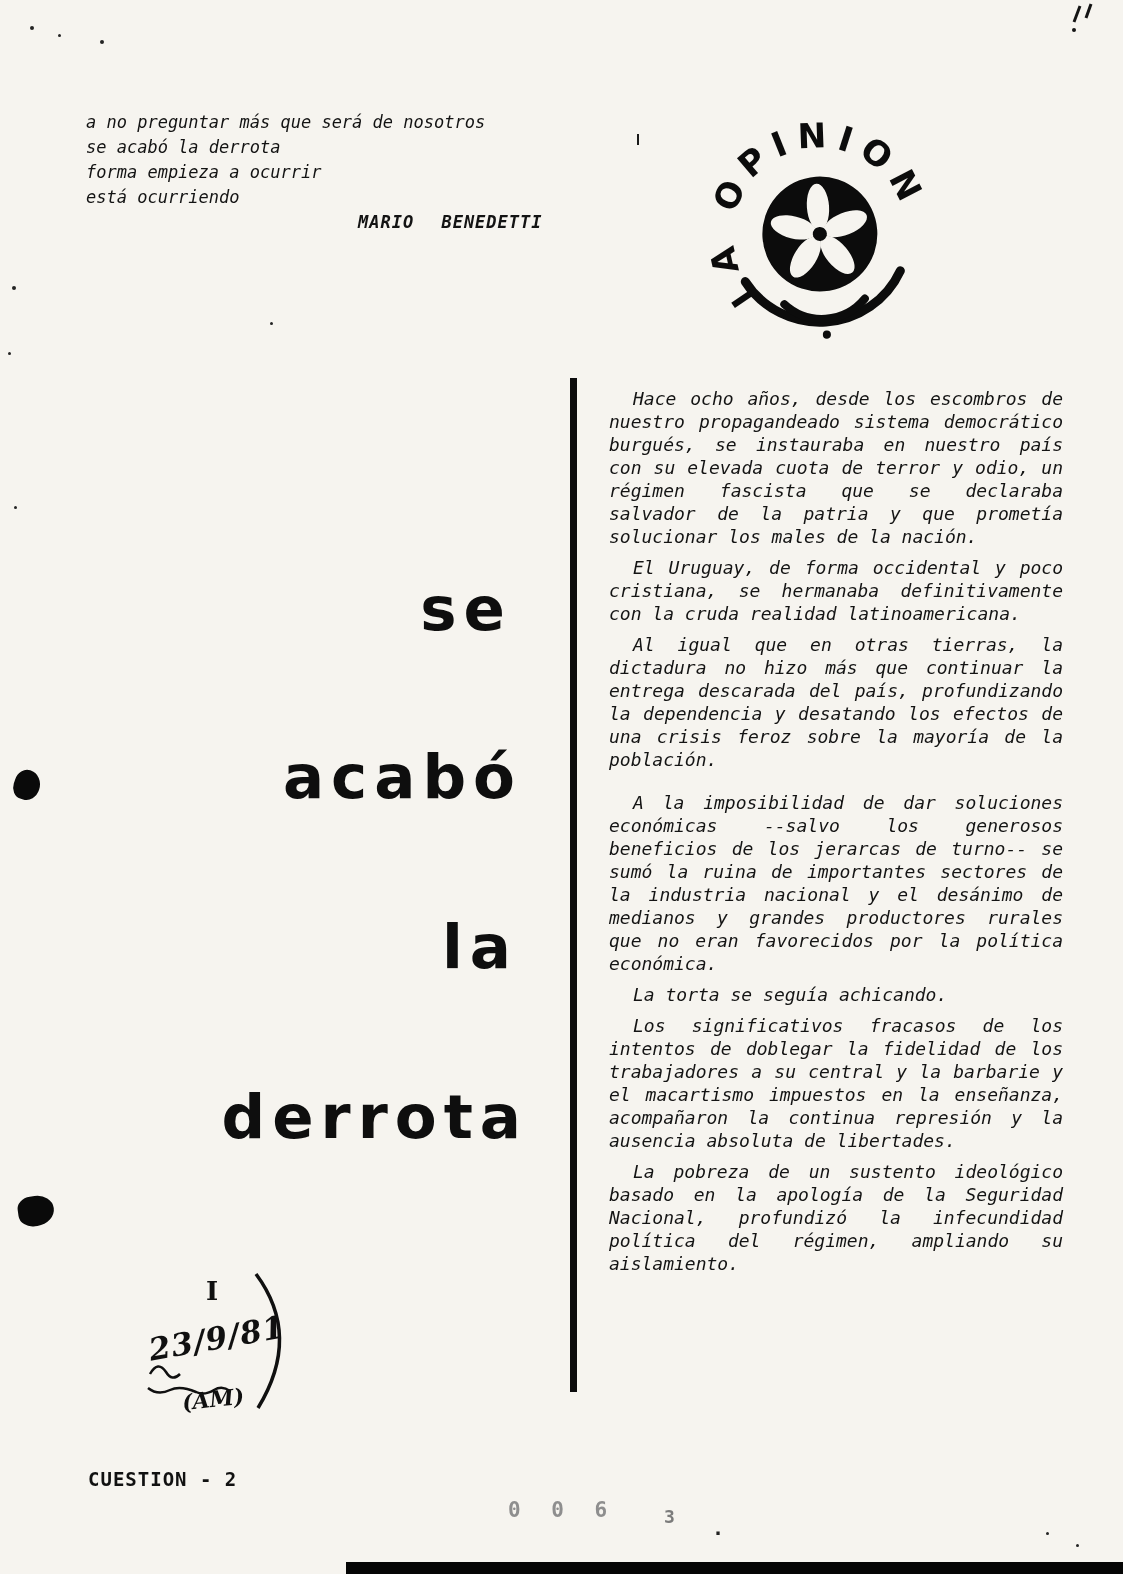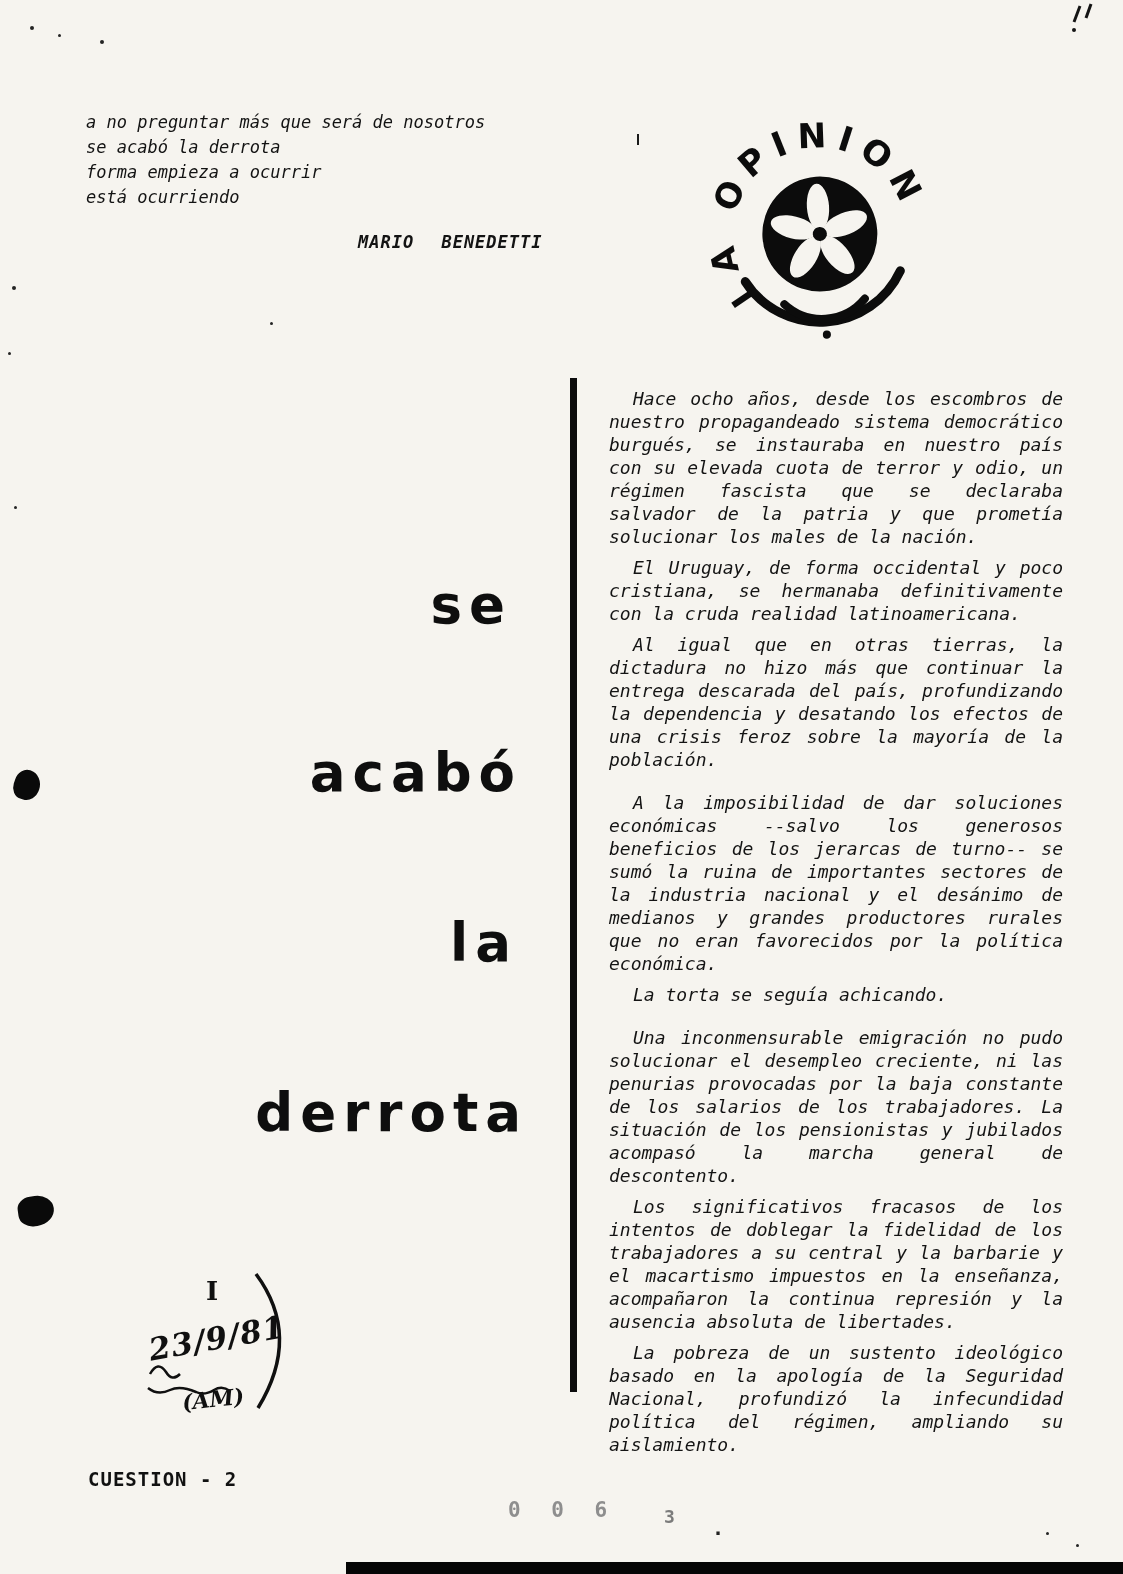--- a/index.html
+++ b/index.html
@@ -12,34 +12,34 @@
     overflow: hidden;
   }
 
   
   .poem {
     position: absolute; left: 86px; top: 110px;
     font-style: italic; font-size: 17px; line-height: 25px;
     white-space: nowrap; color: #131313;
   }
   .poem-author {
-    margin-top: 20px; margin-left: 272px;
+    margin-left: 272px;
     font-weight: bold; font-style: italic;
     word-spacing: 16px; letter-spacing: 1px;
   }
 
   
   .stamp { position: absolute; left: 704px; top: 120px; width: 232px; height: 232px; transform: rotate(-4deg); }
 
   
   .headline {
     position: absolute; left: 100px; top: 0; width: 428px; height: 1300px;
     font-family: "DejaVu Sans", sans-serif; font-weight: bold; color: #0e0e0e;
   }
-  .headline .word { position: absolute; font-size: 53px; letter-spacing: 7px; line-height: 1; }
+  .headline .word { position: absolute; font-size: 61px; letter-spacing: 7px; line-height: 1; }
   .word-se      { top: 578px; right: 16px; }
   .word-acabo   { top: 746px; right: 6px; margin-left: 10px; }
   .word-la      { top: 916px; right: 10px; }
   .word-derrota { top: 1086px; right: 0px; }
 
   
   .vrule { position: absolute; left: 570px; top: 378px; width: 7px; height: 1014px; background: #0c0c0c; }
 
   
   .article {
@@ -116,21 +116,20 @@
 </div>
 
 <div class="vrule"></div>
 
 <div class="article">
   <p>Hace ocho años, desde los escombros de nuestro propagandeado sistema democrático burgués, se instauraba en nuestro país con su elevada cuota de terror y odio, un régimen fascista que se declaraba salvador de la patria y que prometía solucionar los males de la nación.</p>
   <p>El Uruguay, de forma occidental y poco cristiana, se hermanaba definitivamente con la cruda realidad latinoamericana.</p>
   <p>Al igual que en otras tierras, la dictadura no hizo más que continuar la entrega descarada del país, profundizando la dependencia y desatando los efectos de una crisis feroz sobre la mayoría de la población.</p>
   <p class="gap">A la imposibilidad de dar soluciones económicas --salvo los generosos beneficios de los jerarcas de turno-- se sumó la ruina de importantes sectores de la industria nacional y el desánimo de medianos y grandes productores rurales que no eran favorecidos por la política económica.</p>
   <p>La torta se seguía achicando.</p>
-  <p class="gap">Una inconmensurable emigración no pudo solucionar el desempleo creciente, ni las penurias provocadas por la baja constante de los salarios de los trabajadores. La situación de los pensionistas y jubilados acompasó la marcha general de descontento.</p>
   <p>Los significativos fracasos de los intentos de doblegar la fidelidad de los trabajadores a su central y la barbarie y el macartismo impuestos en la enseñanza, acompañaron la continua represión y la ausencia absoluta de libertades.</p>
   <p>La pobreza de un sustento ideológico basado en la apología de la Seguridad Nacional, profundizó la infecundidad política del régimen, ampliando su aislamiento.</p>
 </div>
 
 <div class="handstamp">
   <div class="hs-top">I</div>
   <div class="hs-date">23/9/81</div>
   <svg class="hs-squiggle" width="120" height="44" viewBox="0 0 120 44" aria-hidden="true">
     <path d="M4 16 q 8 -14 16 -2 q 6 10 14 2" stroke="#101010" stroke-width="2.5" fill="none"></path>
     <path d="M2 30 q 10 8 22 2 q 10 -5 26 2 q 8 4 18 -2 q 8 -5 16 1" stroke="#101010" stroke-width="2.5" fill="none"></path>

